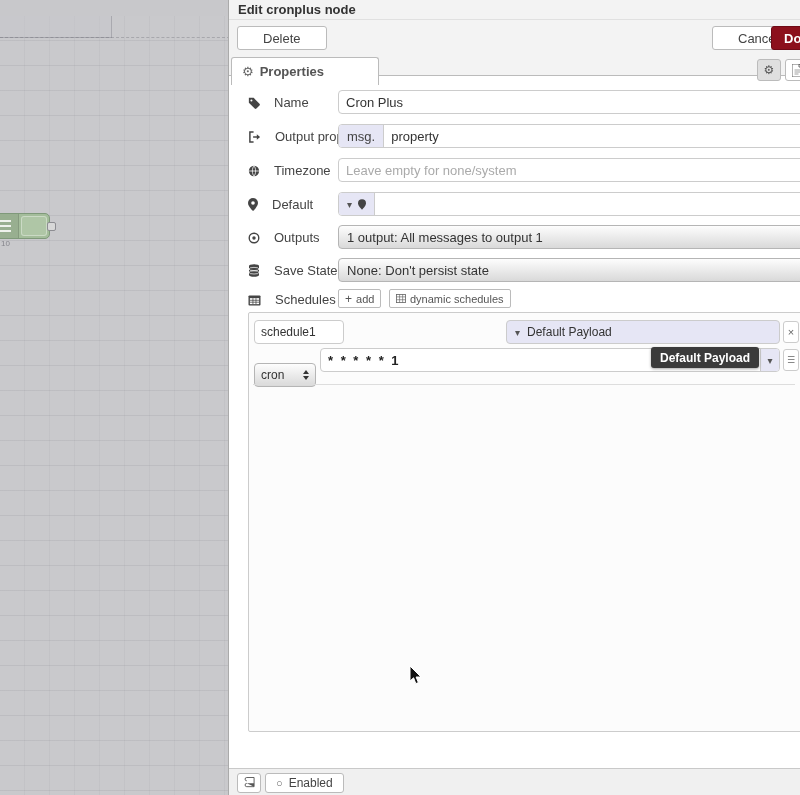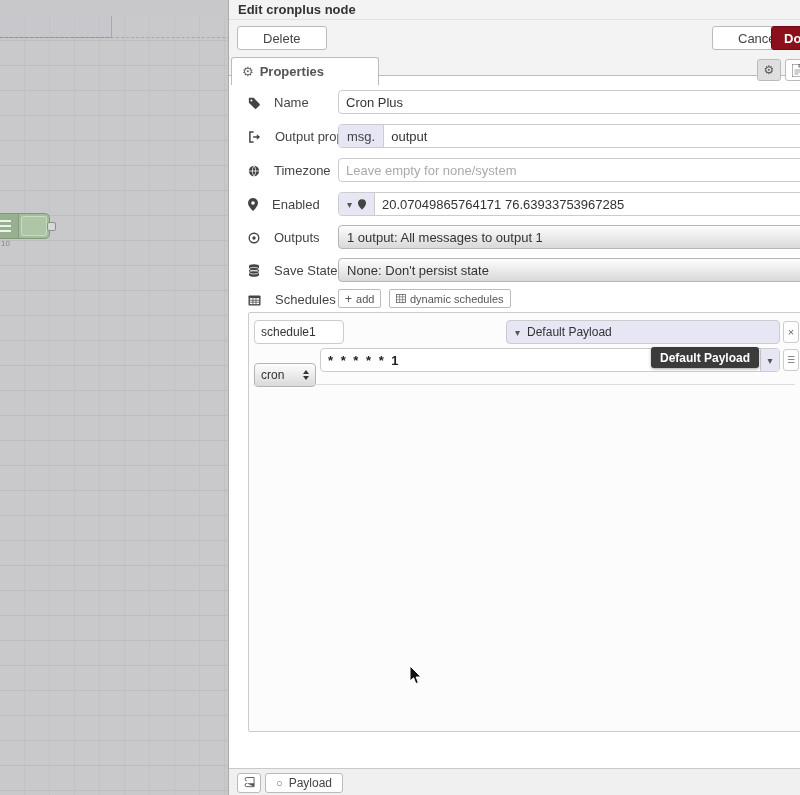--- a/index.html
+++ b/index.html
@@ -170,47 +170,46 @@
     <div class="row-label" style="top:44px">
       <svg width="13" height="12" viewBox="0 0 14 13">
           <path d="M6 1H2v11h4" fill="none" stroke="#444" stroke-width="1.6"></path>
           <path d="M5.5 6.5H12" stroke="#444" stroke-width="1.6"></path>
           <path d="M9.5 3.5l3.5 3-3.5 3z" fill="#444"></path>
         </svg>
       <span>Output property</span>
     </div>
     <div class="combo" style="top:39px">
       <span class="prefix">msg.</span>
-      <span class="val">output</span>
+      <span class="val">property</span>
     </div>
 
     <div class="row-label" style="top:78px">
       <svg width="12" height="12" viewBox="0 0 14 14">
           <circle cx="7" cy="7" r="6" fill="#444"></circle>
           <path d="M1 7h12M7 1c2.5 2.5 2.5 9.5 0 12M7 1c-2.5 2.5-2.5 9.5 0 12" stroke="#fff" stroke-width="0.9" fill="none"></path>
         </svg>
       <span>Timezone</span>
     </div>
     <input class="tin" style="top: 73px;" placeholder="Leave empty for none/system">
 
     <div class="row-label" style="top:112px">
       <svg width="10" height="13" viewBox="0 0 10 13">
           <path d="M5 0a5 5 0 0 1 5 5c0 3.5-5 8-5 8S0 8.5 0 5a5 5 0 0 1 5-5z" fill="#444"></path>
           <circle cx="5" cy="5" r="1.8" fill="#fff"></circle>
         </svg>
-      <span>Enabled</span>
+      <span>Default</span>
     </div>
     <div class="combo" style="top:107px">
       <span class="prefix" style="gap:6px">
         <span class="caret" style="font-size:10px;color:#555">▾</span>
         <svg width="8" height="11" viewBox="0 0 10 13">
             <path d="M5 0a5 5 0 0 1 5 5c0 3.5-5 8-5 8S0 8.5 0 5a5 5 0 0 1 5-5z" fill="#444"></path>
           </svg>
       </span>
-      <span class="val">20.07049865764171 76.63933753967285</span>
     </div>
 
     <div class="row-label" style="top:145px">
       <svg width="12" height="12" viewBox="0 0 14 14">
           <circle cx="7" cy="7" r="5.6" fill="none" stroke="#444" stroke-width="1.6"></circle>
           <circle cx="7" cy="7" r="2" fill="#444"></circle>
         </svg>
       <span>Outputs</span>
     </div>
     <div class="select-native" style="top:140px">
@@ -294,21 +293,21 @@
   <div class="footer">
     <div class="foot-btn foot-book">
       <svg width="11" height="12" viewBox="0 0 12 13">
           <path d="M3 0.5h8v10H3a1.8 1.8 0 0 1 0-3.6" fill="#fff" stroke="#555"></path>
           <path d="M3 0.5a1.8 1.8 0 0 0 0 3.6" fill="none" stroke="#555"></path>
           <path d="M3 6.9h8v3.6" fill="#555"></path>
         </svg>
     </div>
     <div class="foot-btn foot-enabled">
       <span class="circle-glyph">○</span>
-      <span>Payload</span>
+      <span>Enabled</span>
     </div>
   </div>
 </div>
 
 <div class="cursor">
   <svg width="16" height="22" viewBox="0 0 16 22">
       <path d="M1 1v15l3.6-3.2 2.2 5.8 2.6-1-2.3-5.6H12z" fill="#111" stroke="#fff" stroke-width="1"></path>
     </svg>
 </div>
 

